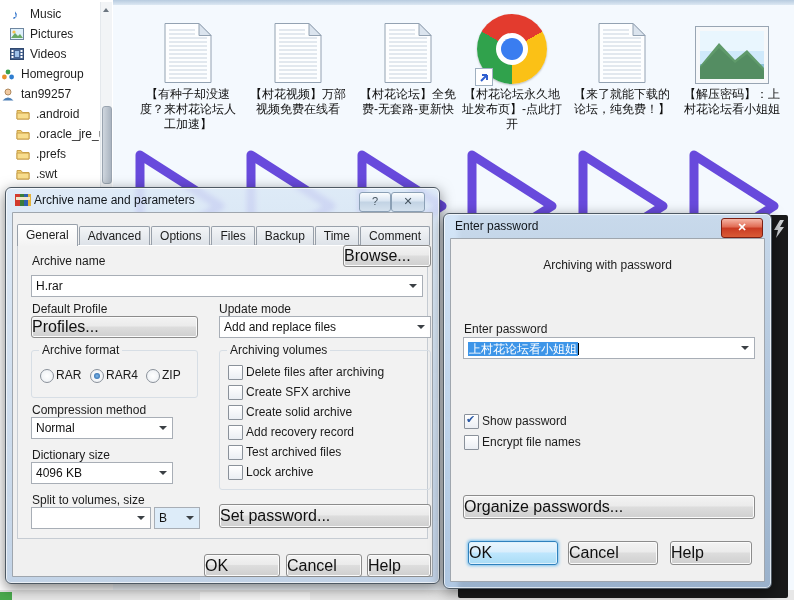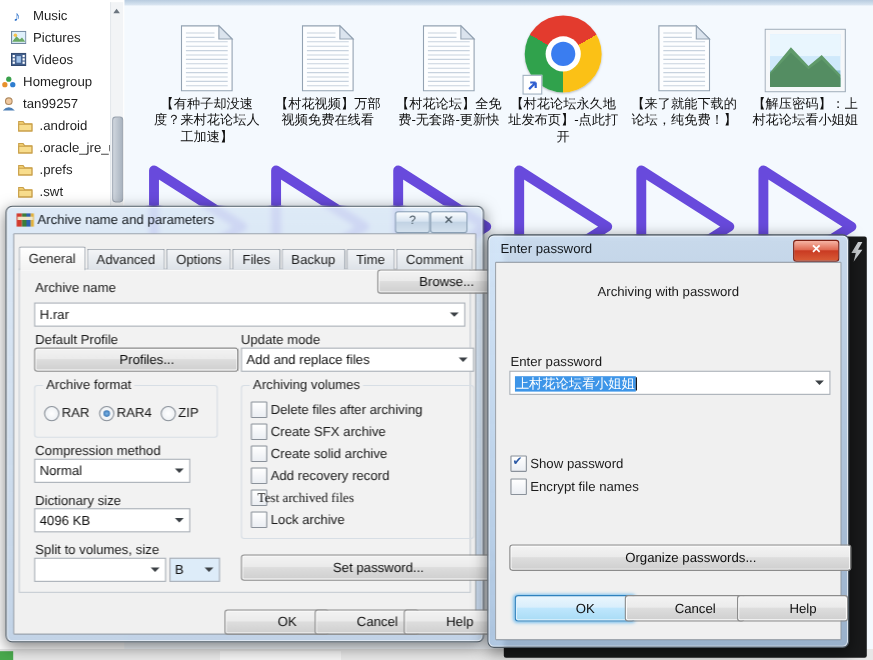--- a/index.html
+++ b/index.html
@@ -66,23 +66,23 @@
 
   
   .tabs{position:absolute;left:11px;top:37px;height:20px;display:flex;align-items:flex-end;z-index:2;}
   .tab{font-size:12px;padding:2px 8px 2px;background:linear-gradient(#f3f5f7,#dde2e8);
     border:1px solid #98a0aa;border-bottom:none;border-radius:2px 2px 0 0;margin-right:1px;color:#1d1d1d;height:14px;line-height:14px;}
   .tab.active{background:linear-gradient(#ffffff,#f3f3f3);height:17px;line-height:17px;margin-bottom:-1px;}
   .tabpage{position:absolute;left:11px;top:56px;width:409px;height:293px;background:#f2f2f2;
     border:1px solid #c6ccd3;box-shadow:inset 0 1px 0 #ffffff;}
 
   .lbl{position:absolute;font-size:12px;color:#1b1b1b;white-space:nowrap;}
-  .btn{position:absolute;font-size:12px;color:#101010;border:1px solid #8c8c8c;border-radius:3px;
+  .btn{position:absolute;font-size:16px;color:#101010;border:1px solid #8c8c8c;border-radius:3px;
     background:linear-gradient(#f3f3f3,#ebebeb 45%,#dddddd 50%,#cfcfcf);
-    box-shadow:inset 0 0 0 1px #fbfbfb;text-align:center;cursor:default;padding-left:19px;}
+    box-shadow:inset 0 0 0 1px #fbfbfb;text-align:left;cursor:default;}
   .btn.focus{border-color:#2f81bd;box-shadow:0 0 3px 1px #7cc1ee, inset 0 0 0 1px #dff1fc;
     background:linear-gradient(#eaf6fd,#d9eefc 45%,#bee6fd 50%,#a9dcf5);}
   .combo{position:absolute;background:#ffffff;border:1px solid #a8aeb6;font-size:12px;color:#111;}
   .combo.blue{background:#ddecf9;}
   .combo .txt{position:absolute;left:4px;top:3px;right:18px;white-space:nowrap;overflow:hidden;}
   .combo .arr{position:absolute;right:5px;top:8px;width:0;height:0;
     border-left:4px solid transparent;border-right:4px solid transparent;border-top:4px solid #3b4045;}
   .group{position:absolute;border:1px solid #d7dee5;border-radius:3px;}
   .group > .glabel{position:absolute;top:-8px;left:7px;background:#f2f2f2;padding:0 3px;font-size:12px;color:#1b1b1b;white-space:nowrap;}
   .cb{position:absolute;width:13px;height:13px;background:linear-gradient(#ffffff,#ebeef3);
@@ -412,21 +412,21 @@
     </div>
     <span class="cb" style="left:222px;top:177px;"></span>
     <span class="lbl" style="left:240px;top:177px;">Delete files after archiving</span>
     <span class="cb" style="left:222px;top:197px;"></span>
     <span class="lbl" style="left:240px;top:197px;">Create SFX archive</span>
     <span class="cb" style="left:222px;top:217px;"></span>
     <span class="lbl" style="left:240px;top:217px;">Create solid archive</span>
     <span class="cb" style="left:222px;top:237px;"></span>
     <span class="lbl" style="left:240px;top:237px;">Add recovery record</span>
     <span class="cb" style="left:222px;top:257px;"></span>
-    <span class="lbl" style="left:228px;top:257px;font-family:Liberation Serif, serif;">Test archived files</span>
+    <span class="lbl" style="left:240px;top:257px;">Test archived files</span>
     <span class="cb" style="left:222px;top:277px;"></span>
     <span class="lbl" style="left:240px;top:277px;">Lock archive</span>
 
     <span class="lbl" style="left:26px;top:215px;">Compression method</span>
     <div class="combo" style="left:25px;top:229px;width:140px;height:20px;">
       <span class="txt">Normal</span>
         <span class="arr"></span>
     </div>
     <span class="lbl" style="left:26px;top:260px;">Dictionary size</span>
     <div class="combo" style="left:25px;top:274px;width:140px;height:20px;">

